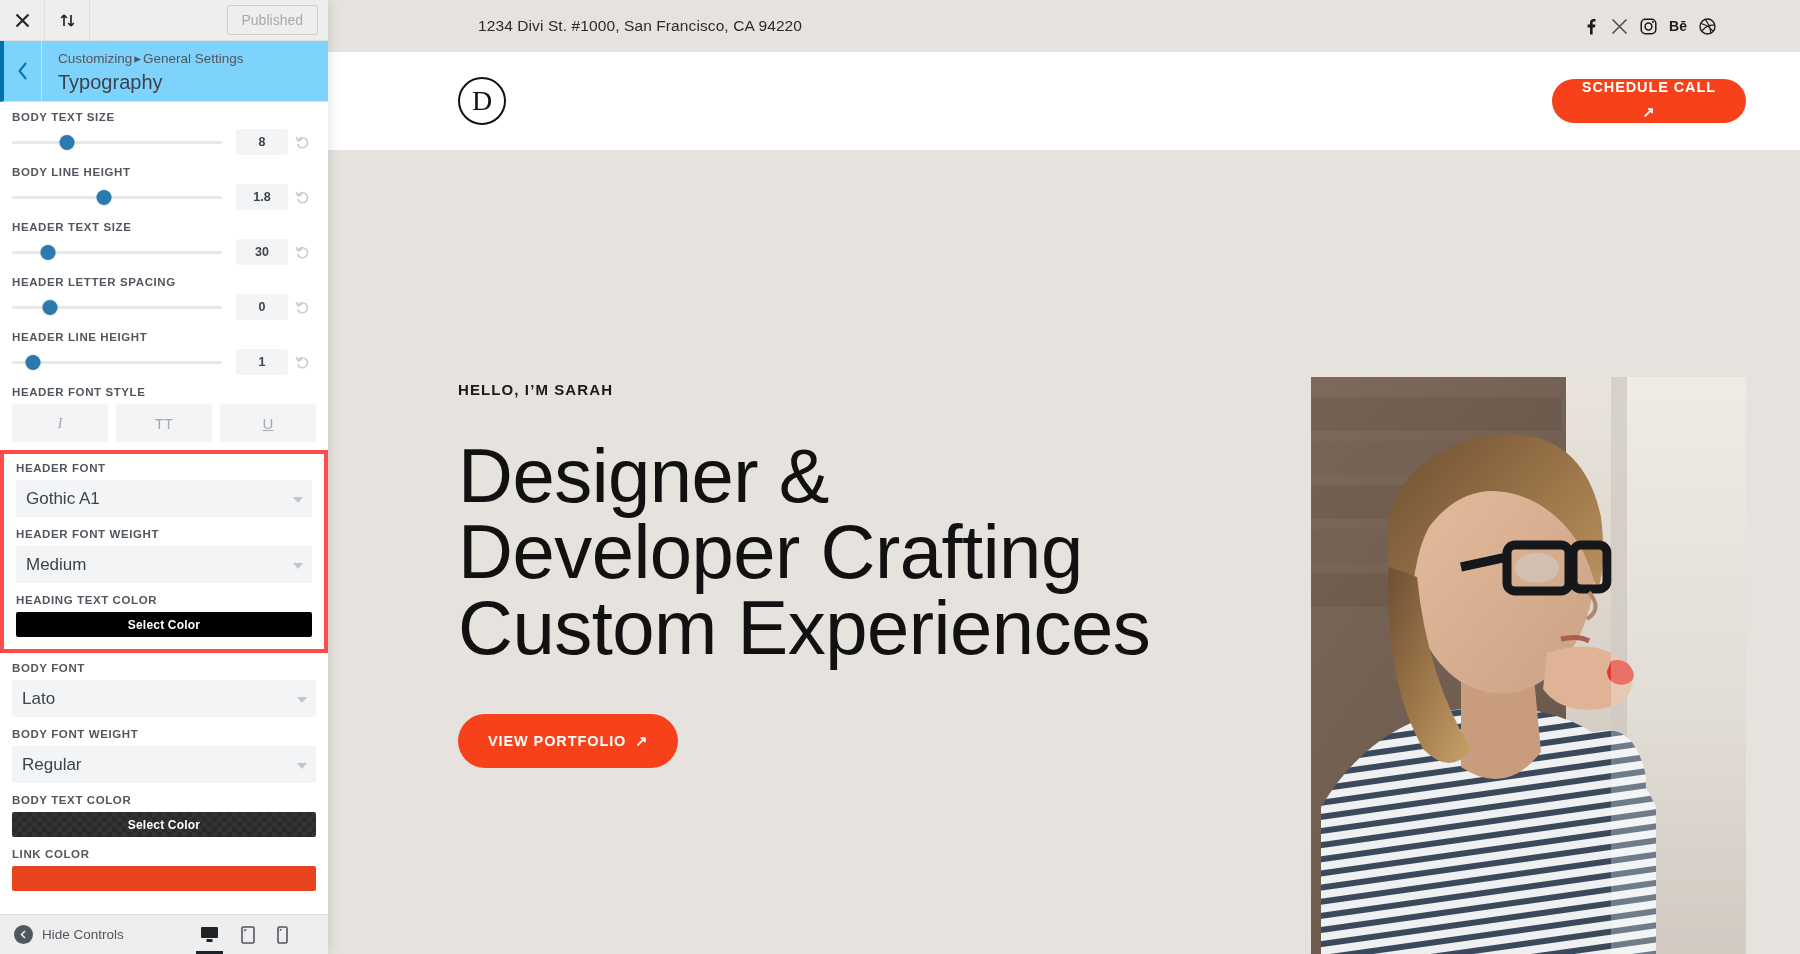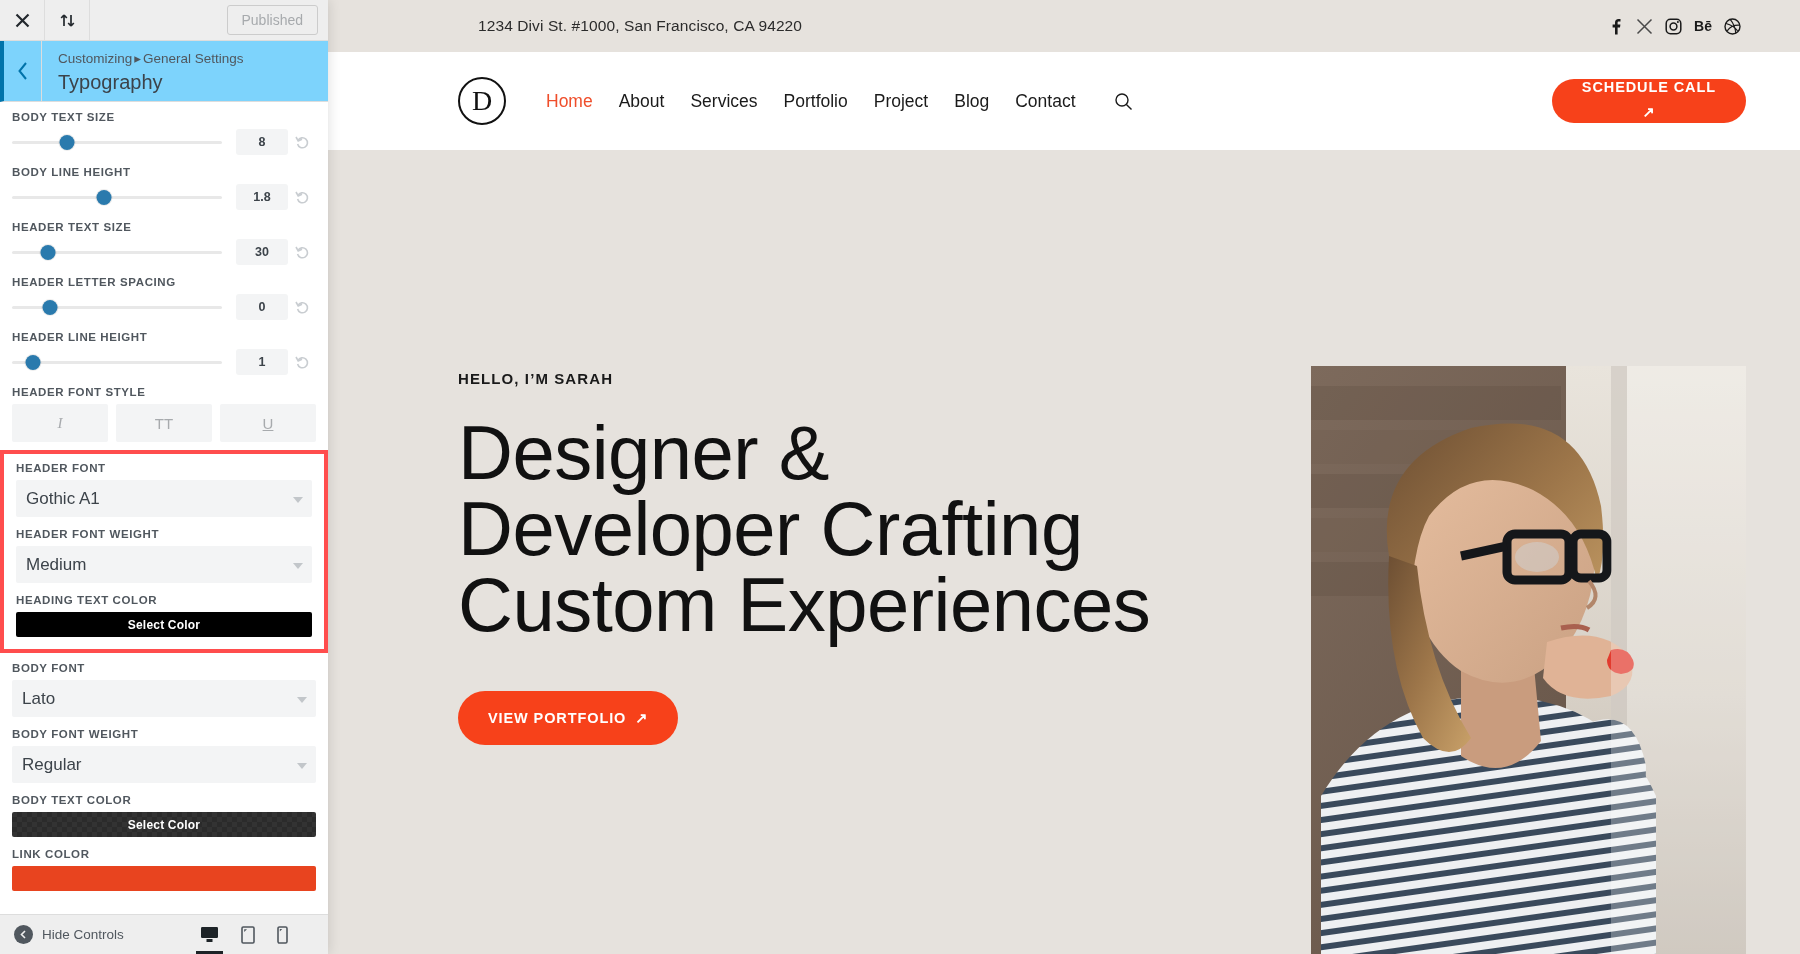--- a/index.html
+++ b/index.html
@@ -130,21 +130,21 @@
     content: ""; position: absolute; left: -4px; right: -4px; bottom: -11px;
     height: 3px; background: #1d2327;
   }
   .dev.inactive { color: #7b8085; }
 
   
   .preview { flex: 1; height: 954px; background: #e6e2dd; overflow: hidden; position: relative; }
 
   .site-topbar {
     height: 52px; background: #e6e2dd; display: flex; align-items: center;
-    padding: 0 59px 0 0;
+    padding: 0 84px 0 0;
   }
   .site-address { margin-left: 150px; font-size: 15.5px; color: #2b2b2b; letter-spacing: .1px; }
   .socials { margin-left: auto; display: flex; align-items: center; gap: 12px; }
   .soc { color: #1a1a1a; cursor: pointer; display: flex; align-items: center; justify-content: center; }
 
   .site-nav {
     height: 98px; background: #fff; display: flex; align-items: center;
     padding: 0 54px 0 0;
   }
   .logo {
@@ -155,29 +155,29 @@
   .nav-links { display: flex; align-items: center; gap: 26px; margin-left: 40px; }
   .nav-link { font-size: 17.5px; color: #1a1a1a; cursor: pointer; }
   .nav-link.active { color: #ef4e2b; }
   .nav-search { margin-left: 12px; cursor: pointer; color: #1a1a1a; display: flex; }
   .cta-pill {
     margin-left: auto; background: #f7411a; color: #fff; border-radius: 40px;
     height: 44px; padding: 0 30px; display: flex; align-items: center; gap: 9px;
     font-size: 14.5px; font-weight: bold; letter-spacing: .9px; cursor: pointer; flex-direction: column;
   }
 
-  .hero { display: flex; padding: 0 54px 0 0; height: 804px; position: relative; justify-content: flex-end; }
+  .hero { display: flex; padding: 11px 54px 0 0; height: 804px; position: relative; justify-content: flex-end; }
   .hero-left { margin-left: 130px; padding-top: 220px; width: 700px; }
   .hero-eyebrow {
     font-size: 15px; font-weight: bold; letter-spacing: 1.1px;
     color: #1a1a1a; text-transform: uppercase;
   }
   .hero-title {
     font-size: 76px; line-height: 1.0; color: #111; font-weight: 400;
-    margin-top: 28px; letter-spacing: -0.5px;
+    margin-top: 40px; letter-spacing: -0.5px;
   }
   .hero-btn {
     margin-top: 48px; background: #f7411a; color: #fff; border-radius: 40px;
     height: 54px; padding: 0 30px; display: inline-flex; align-items: center; gap: 9px;
     font-size: 14.5px; font-weight: bold; letter-spacing: .9px; cursor: pointer;
   }
   .hero-right { margin-left: auto; padding-top: 216px; }
   .hero-photo {
     width: 435px; height: 600px; position: relative; overflow: hidden;
     background: #8a7b6d;
@@ -427,35 +427,20 @@
           <svg width="17" height="17" viewBox="0 0 17 17">
               <circle cx="8.5" cy="8.5" r="7.5" fill="none" stroke="#1a1a1a" stroke-width="1.4"></circle>
               <path d="M2 5.5c4.5 1.2 9 3.8 11.6 7.4M3.2 12.8C6 9 10.4 6.8 15.6 7.2M6.2 1.4c3.3 4 5.2 8.8 5.6 14" fill="none" stroke="#1a1a1a" stroke-width="1.2"></path>
             </svg>
         </span>
       </div>
     </div>
 
     <nav class="site-nav">
       <div class="logo">D</div>
-      <div class="nav-links">
-        <span class="nav-link active">Home</span>
-        <span class="nav-link">About</span>
-        <span class="nav-link">Services</span>
-        <span class="nav-link">Portfolio</span>
-        <span class="nav-link">Project</span>
-        <span class="nav-link">Blog</span>
-        <span class="nav-link">Contact</span>
-        <span class="nav-search">
-          <svg width="19" height="19" viewBox="0 0 19 19">
-              <circle cx="8" cy="8" r="6" fill="none" stroke="#1a1a1a" stroke-width="1.4"></circle>
-              <path d="M12.4 12.4 L17.5 17.5" stroke="#1a1a1a" stroke-width="1.4"></path>
-            </svg>
-        </span>
-      </div>
       <div class="cta-pill">
         <span>SCHEDULE CALL</span>
         <span>↗</span>
       </div>
     </nav>
 
     <section class="hero">
       <div class="hero-left">
         <div class="hero-eyebrow">HELLO, I’M SARAH</div>
         <h1 class="hero-title">Designer &amp; Developer Crafting Custom Experiences</h1>

